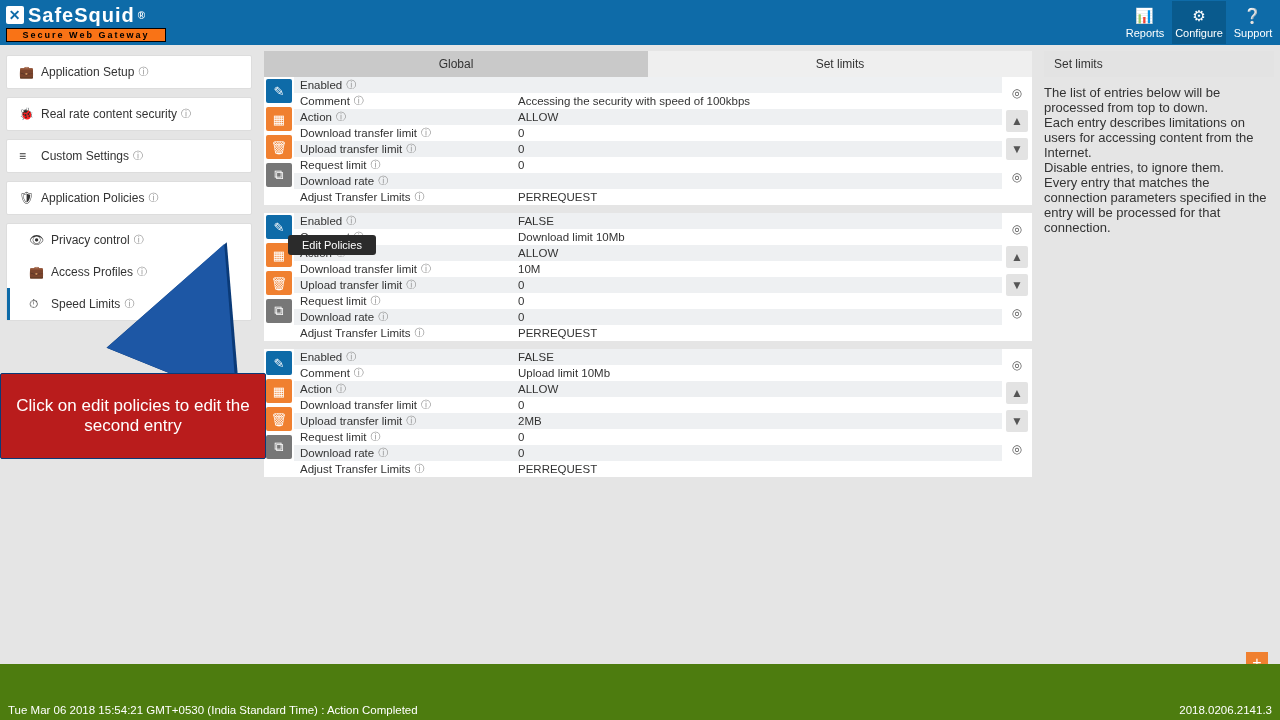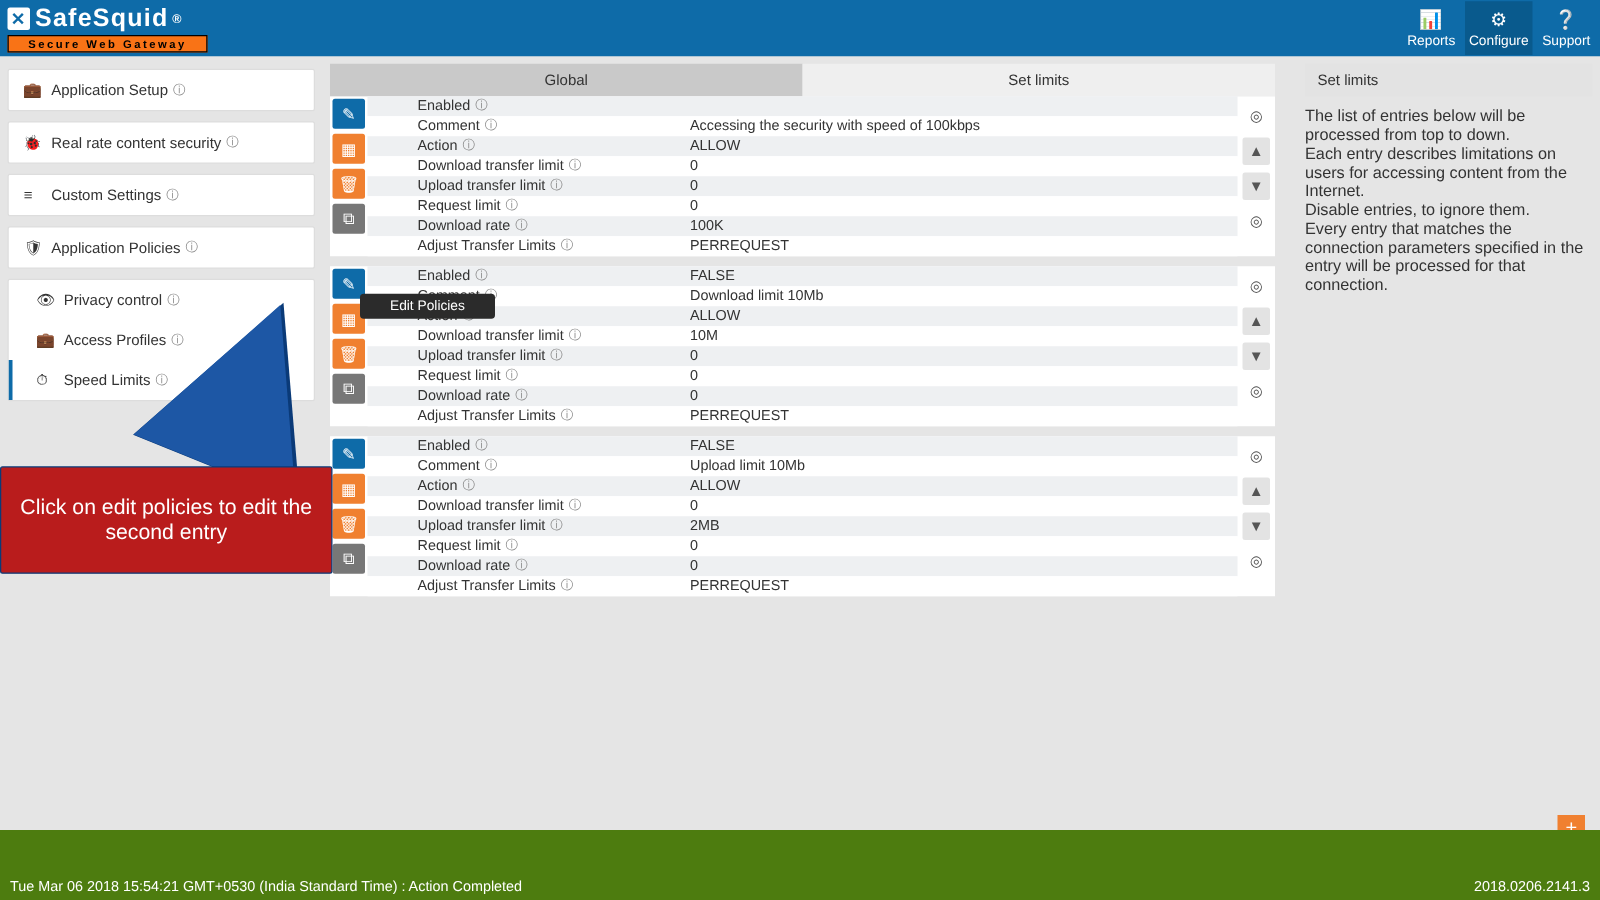--- a/index.html
+++ b/index.html
@@ -20,58 +20,58 @@
 
 .main { display:flex; height:630px; }
 .sidebar { width:258px; padding:10px 6px 0 6px; }
 .sidebox { background:#fff; border:1px solid #ddd; border-radius:2px; margin-bottom:8px; }
 .sideitem { padding:9px 12px; font-size:12px; color:#333; cursor:pointer; display:flex; align-items:center; }
 .sideitem .sicon { width:16px; margin-right:6px; font-size:12px; color:#333;}
 .sideitem .info { margin-left:4px; color:#888; font-size:10px;}
 .sideitem.sub { padding-left:22px; }
 .sideitem.sub.active { border-left:3px solid #0e6ba8; padding-left:19px; }
 
-.content { flex:1; display:flex; padding:6px 6px 0 6px; gap:24px; position:relative;}
+.content { flex:1; display:flex; padding:6px 6px 0 6px; gap:12px; position:relative;}
 .center { flex:1; }
 .rightcol { width:230px; }
 
 .tabs { display:flex; height:26px; }
 .tab { flex:1; text-align:center; font-size:12px; line-height:26px; cursor:pointer; color:#333;}
 .tab.inactive { background:#c9c9c9; }
 .tab.active { background:#efefef; }
 
 .entries { }
 .entry { background:#fff; margin-bottom:8px; display:flex; }
 .entry-left { width:30px; display:flex; flex-direction:column; }
 .ibtn { width:26px; height:24px; margin:2px 2px 2px 2px; display:flex; align-items:center; justify-content:center; color:#fff; font-size:13px; cursor:pointer; border-radius:2px;}
 .ibtn.edit { background:#0e6ba8; }
 .ibtn.add  { background:#f08030; }
 .ibtn.del  { background:#f08030; }
 .ibtn.copy { background:#777; }
 .entry-mid { flex:1; }
-.row { display:flex; font-size:11.5px; line-height:16px;padding-left:34px; }
+.row { display:flex; font-size:11.5px; line-height:16px; }
 .row:nth-child(odd){ background:#eef0f2; }
 .row:nth-child(even){ background:#fff; }
 .row .lbl { width:218px; padding:0 6px; color:#333; display:flex; align-items:center;}
 .row .lbl .info { margin-left:4px; color:#888; font-size:10px;}
 .row .val { flex:1; padding:0 6px; color:#333; }
 .entry-right { width:30px; display:flex; flex-direction:column; align-items:center; padding-top:2px;}
 .rbtn { width:22px; height:22px; margin:3px 0; display:flex; align-items:center;justify-content:center; font-size:12px; color:#555; cursor:pointer; border-radius:2px;}
 .rbtn.boxed { background:#e3e3e3; }
 
 .right-title { background:#e3e3e3; padding:6px 10px; font-size:12px; color:#333; margin-bottom:8px;}
 .right-text { font-size:13px; line-height:15px; color:#333; }
 
 
 .callout { position:absolute; left:0; top:373px; width:266px; height:86px; background:#b91c1c; border:1px solid #0a3a78; color:#fff; display:flex; align-items:center; justify-content:center; text-align:center; font-size:17px; padding:10px 14px; z-index:5; border-radius:2px;}
 .callout-tri { position:absolute; left:128px; top:239px; width:0; height:0; border-left:70px solid transparent; border-right:70px solid transparent; border-bottom:140px solid #1d57a5; z-index:4; transform:rotate(22deg);}
 .callout-tri2 { position:absolute; left:128px; top:237px; width:0; height:0; border-left:72px solid transparent; border-right:72px solid transparent; border-bottom:143px solid #0a3a78; z-index:3; transform:rotate(22deg);}
 
 
-.tooltip { position:absolute; background:#2b2b2b; color:#fff; font-size:11px; padding:4px 24px; border-radius:3px; z-index:20;}
+.tooltip { position:absolute; background:#2b2b2b; color:#fff; font-size:11px; padding:4px 14px; border-radius:3px; z-index:20;}
 
 
 .fab { position:absolute; right:12px; bottom:46px; width:22px; height:22px; background:#f08030; color:#fff; display:flex;align-items:center;justify-content:center; font-size:16px; cursor:pointer;}
 
 
 .footer { position:absolute; bottom:0; left:0; right:0; height:56px; background:#4d7c0f; color:#fff; font-size:11.5px; display:flex; align-items:flex-end; justify-content:space-between; padding:0 8px 4px 8px;}
 .footer-icons { position:absolute; right:8px; bottom:24px; display:flex; gap:3px;}
 .ficon { width:20px; height:20px; background:#fff; color:#333; display:flex; align-items:center;justify-content:center; font-size:13px; cursor:pointer; border:1px solid #aaa;}
 </style>
 </head>
@@ -193,21 +193,20 @@
               <div class="row">
                 <div class="lbl">Upload transfer limit <span class="info">ⓘ</span></div>
                 <div class="val">0</div>
               </div>
               <div class="row">
                 <div class="lbl">Request limit <span class="info">ⓘ</span></div>
                 <div class="val">0</div>
               </div>
               <div class="row">
                 <div class="lbl">Download rate <span class="info">ⓘ</span></div>
-                <div class="val">100K</div>
               </div>
               <div class="row">
                 <div class="lbl">Adjust Transfer Limits <span class="info">ⓘ</span></div>
                 <div class="val">PERREQUEST</div>
               </div>
             </div>
             <div class="entry-right">
               <div class="rbtn">
                 <span>◎</span>
               </div>

